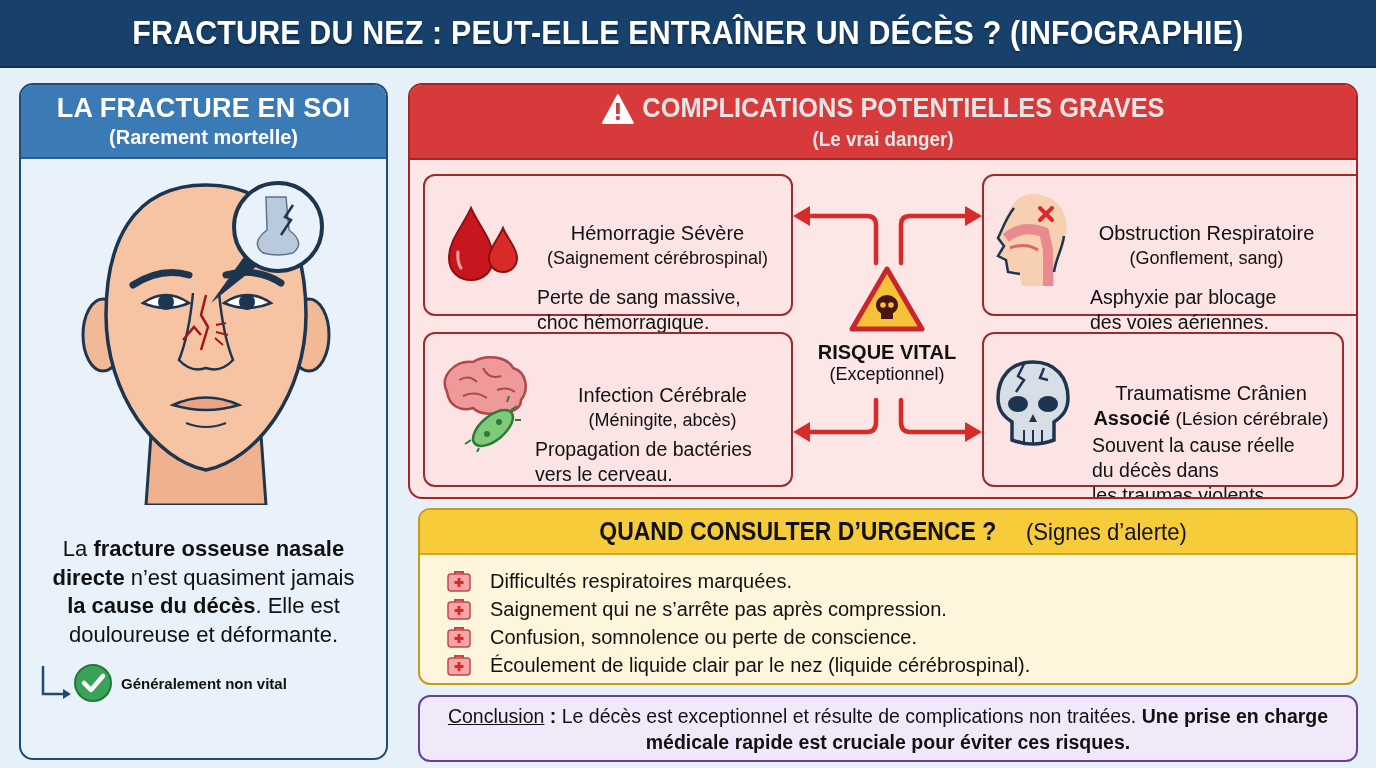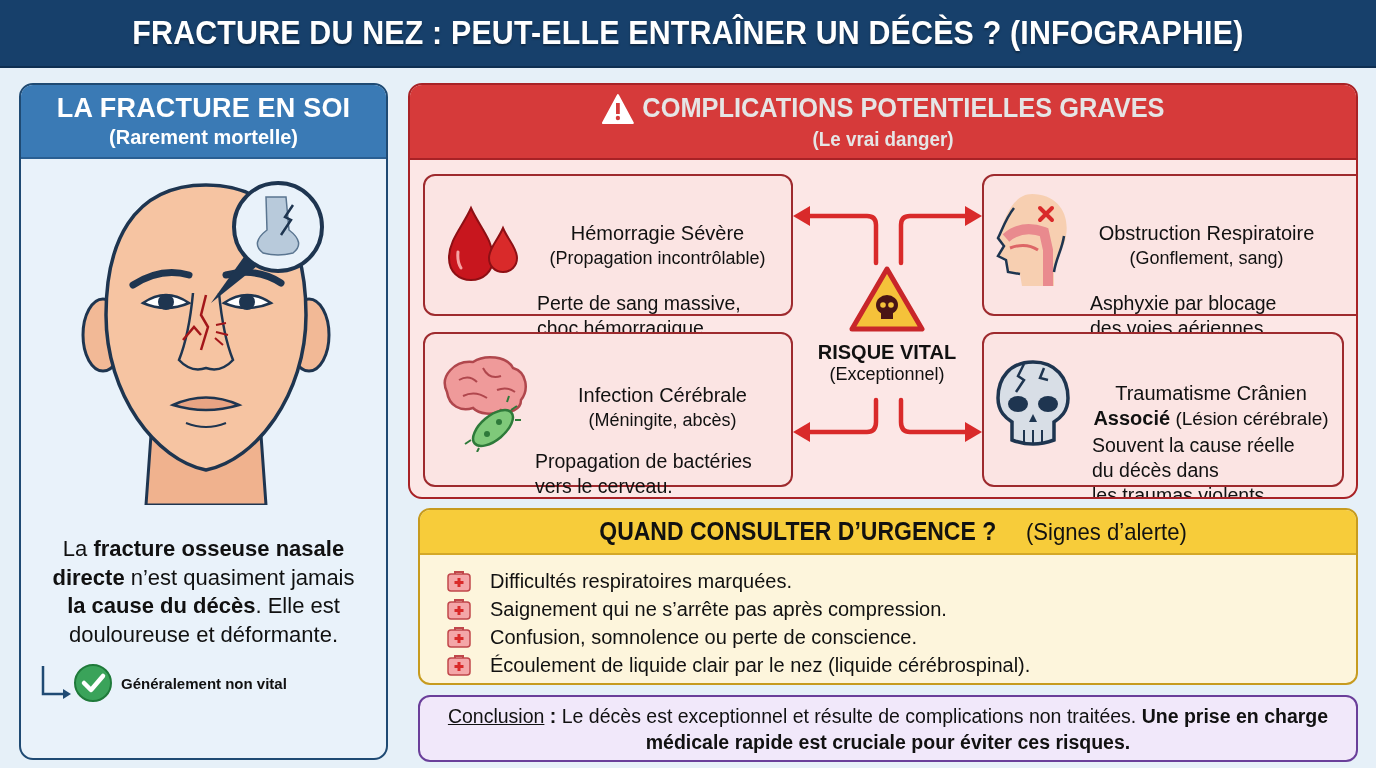--- a/index.html
+++ b/index.html
@@ -62,21 +62,21 @@
   .red-head .s { font-size: 20px; font-weight: bold; margin-top: 3px; transform: scaleX(0.94); }
 
   .card {
     position: absolute; background: #fbe4e3;
     border: 2px solid #9e2a2e; border-radius: 12px;
   }
   .card .ico { position: absolute; }
   .card .txt { position: absolute; text-align: center; }
   .card .t { font-size: 20px; font-weight: normal; margin-top: 32px; }
   .card .st { font-size: 18px; margin-top: 3px; }
-  .card .d { font-size: 19.5px; line-height: 25px; text-align: left; margin-top: 22px; }
+  .card .d { font-size: 19.5px; line-height: 25px; text-align: left; margin-top: 16px; }
 
   .center-risk {
     position: absolute; left: 392px; top: 180px; width: 170px; text-align: center;
   }
   .center-risk .h { font-size: 20px; font-weight: bold; margin-top: 4px; }
   .center-risk .s { font-size: 18px; }
 
   
   .yellow-panel {
     position: absolute; left: 418px; top: 508px; width: 940px; height: 177px;
@@ -196,21 +196,21 @@
   </svg>
 
   <div class="card" style="left:13px;top:89px;width:370px;height:142px;">
     <svg class="ico" style="left:18px;top:28px;" width="80" height="80" viewBox="0 0 80 80">
       <path d="M28 4 C20 22 6 36 6 54 C6 68 16 76 28 76 C40 76 50 68 50 54 C50 36 36 22 28 4 Z" fill="#c8161e" stroke="#8e0f14" stroke-width="2"></path>
       <path d="M60 24 C55 36 46 44 46 54 C46 62 52 68 60 68 C68 68 74 62 74 54 C74 44 65 36 60 24 Z" fill="#d92a2a" stroke="#8e0f14" stroke-width="2"></path>
       <path d="M15 48 Q14 58 18 64" stroke="#f6a3a3" stroke-width="3" fill="none" stroke-linecap="round"></path>
     </svg>
     <div class="txt" style="left:100px;top:14px;width:265px;">
       <div class="t">Hémorragie Sévère</div>
-      <div class="st">(Propagation incontrôlable)</div>
+      <div class="st">(Saignement cérébrospinal)</div>
       <div class="d" style="padding-left:12px;">
         <div>Perte de sang massive,</div>
         <div>choc hémorragique.</div>
       </div>
     </div>
   </div>
 
   <div class="card" style="left:572px;top:89px;width:422px;height:142px;">
     <svg class="ico" style="left:8px;top:14px;" width="82" height="100" viewBox="0 0 82 100">
       <path d="M40 4 C64 4 78 22 74 46 C72 60 64 66 62 78 L62 96 L30 96 L28 84 L16 82 L14 70 L6 66 L12 56 L6 48 C12 30 20 4 40 4 Z" fill="#f6cba8" opacity="0.85"></path>
@@ -247,21 +247,21 @@
       <path d="M14 40 C6 24 22 8 40 10 C52 2 74 4 80 16 C94 20 96 38 88 48 C88 58 76 62 68 58 C60 64 46 62 40 56 C28 60 16 54 14 40 Z" fill="#ef9a9a" stroke="#b0474d" stroke-width="2.5"></path>
       <path d="M26 28 Q36 22 44 30 M50 16 Q56 28 68 24 M30 44 Q42 38 54 46 M64 38 Q74 34 82 40" stroke="#b0474d" stroke-width="2" fill="none"></path>
       <ellipse cx="60" cy="76" rx="24" ry="12" transform="rotate(-40 60 76)" fill="#7fc97a" stroke="#2e7a3a" stroke-width="2.5"></ellipse>
       <circle cx="54" cy="82" r="3" fill="#2e7a3a"></circle>
       <circle cx="66" cy="70" r="3" fill="#2e7a3a"></circle>
       <path d="M38 88 L32 92 M46 96 L44 100 M78 58 L84 54 M82 68 L88 68 M74 50 L76 44" stroke="#2e7a3a" stroke-width="2"></path>
     </svg>
     <div class="txt" style="left:110px;top:18px;width:255px;">
       <div class="t">Infection Cérébrale</div>
       <div class="st">(Méningite, abcès)</div>
-      <div class="d" style="margin-top:18px;">
+      <div class="d" style="margin-top:6px;">
         <div>Propagation de bactéries</div>
         <div>vers le cerveau.</div>
       </div>
     </div>
   </div>
 
   <div class="card" style="left:572px;top:247px;width:362px;height:155px;">
     <svg class="ico" style="left:10px;top:24px;" width="78" height="92" viewBox="0 0 78 92">
       <path d="M39 4 C16 4 4 20 4 40 C4 54 12 60 18 64 L18 82 Q39 90 60 82 L60 64 C66 60 74 54 74 40 C74 20 62 4 39 4 Z" fill="#d8dee6" stroke="#1e3550" stroke-width="3.5"></path>
       <ellipse cx="24" cy="46" rx="10" ry="8" fill="#1e3550"></ellipse>

